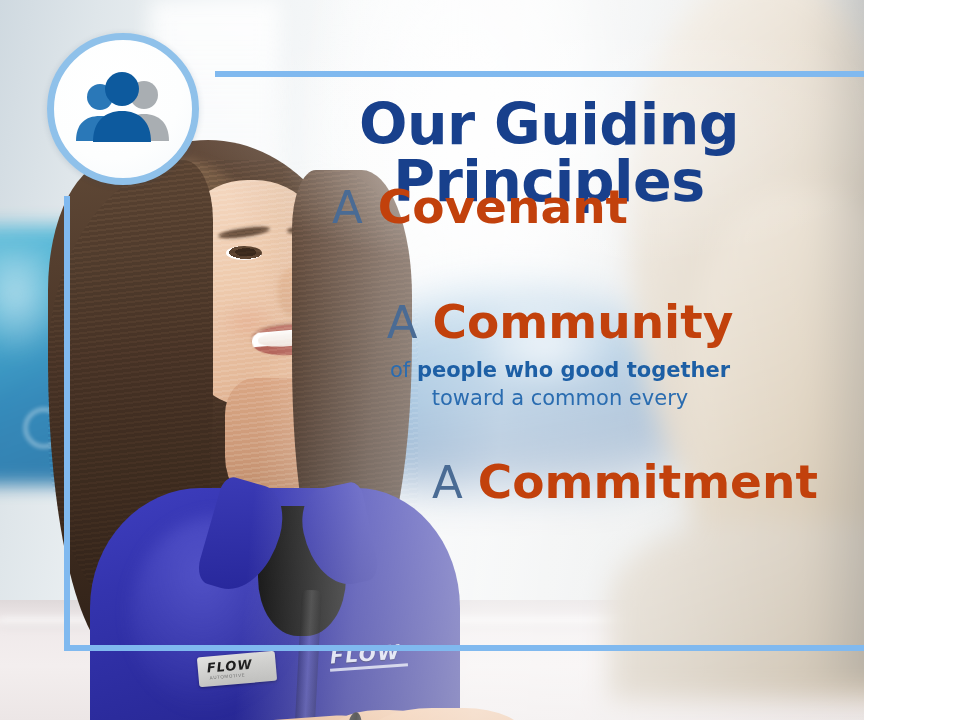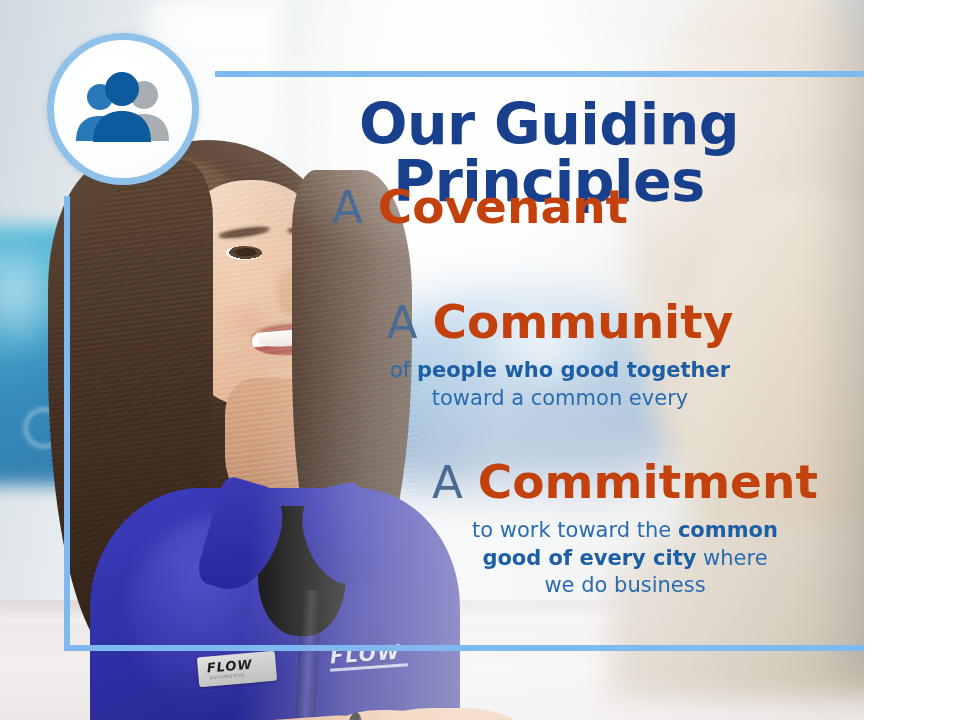--- a/index.html
+++ b/index.html
@@ -596,26 +596,15 @@
         <span>toward a common every</span>
       </div>
     </div>
   </div>
 
   <div class="principle principle-3">
     <div class="p-head">
       <span class="art">A</span>
       <span class="word">Commitment</span>
     </div>
-    <div class="p-sub">
-      <div>
-        <span>to work toward the </span><b>common</b>
-      </div>
-      <div>
-        <b>good of every city</b><span> where</span>
-      </div>
-      <div>
-        <span>we do business</span>
-      </div>
-    </div>
   </div>
 
 </div>
 
 </body></html>

